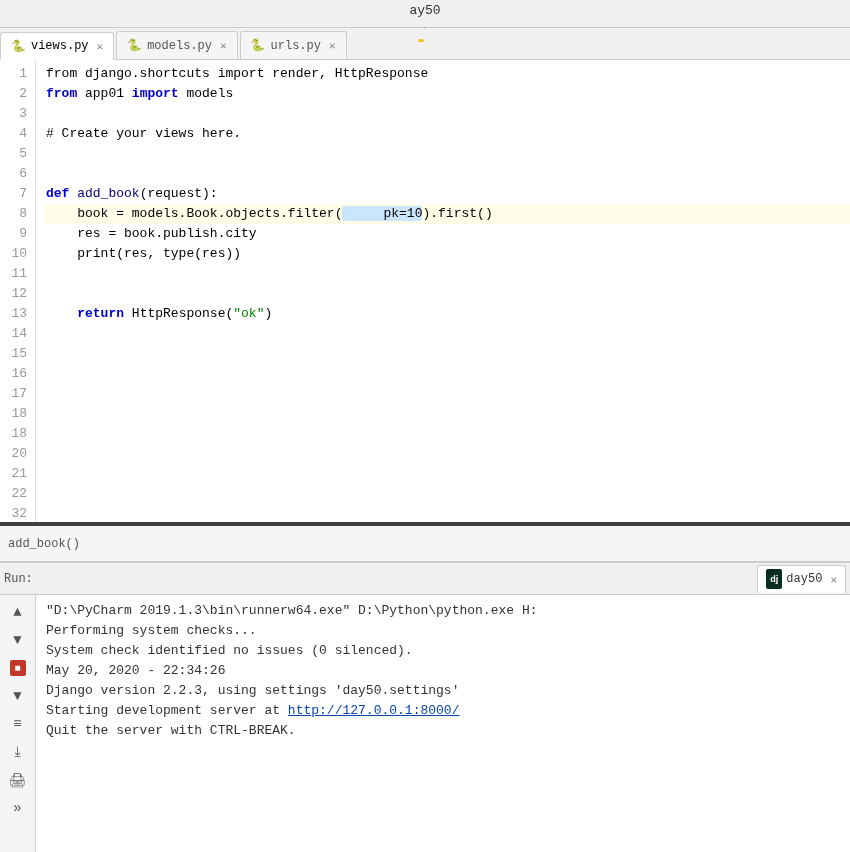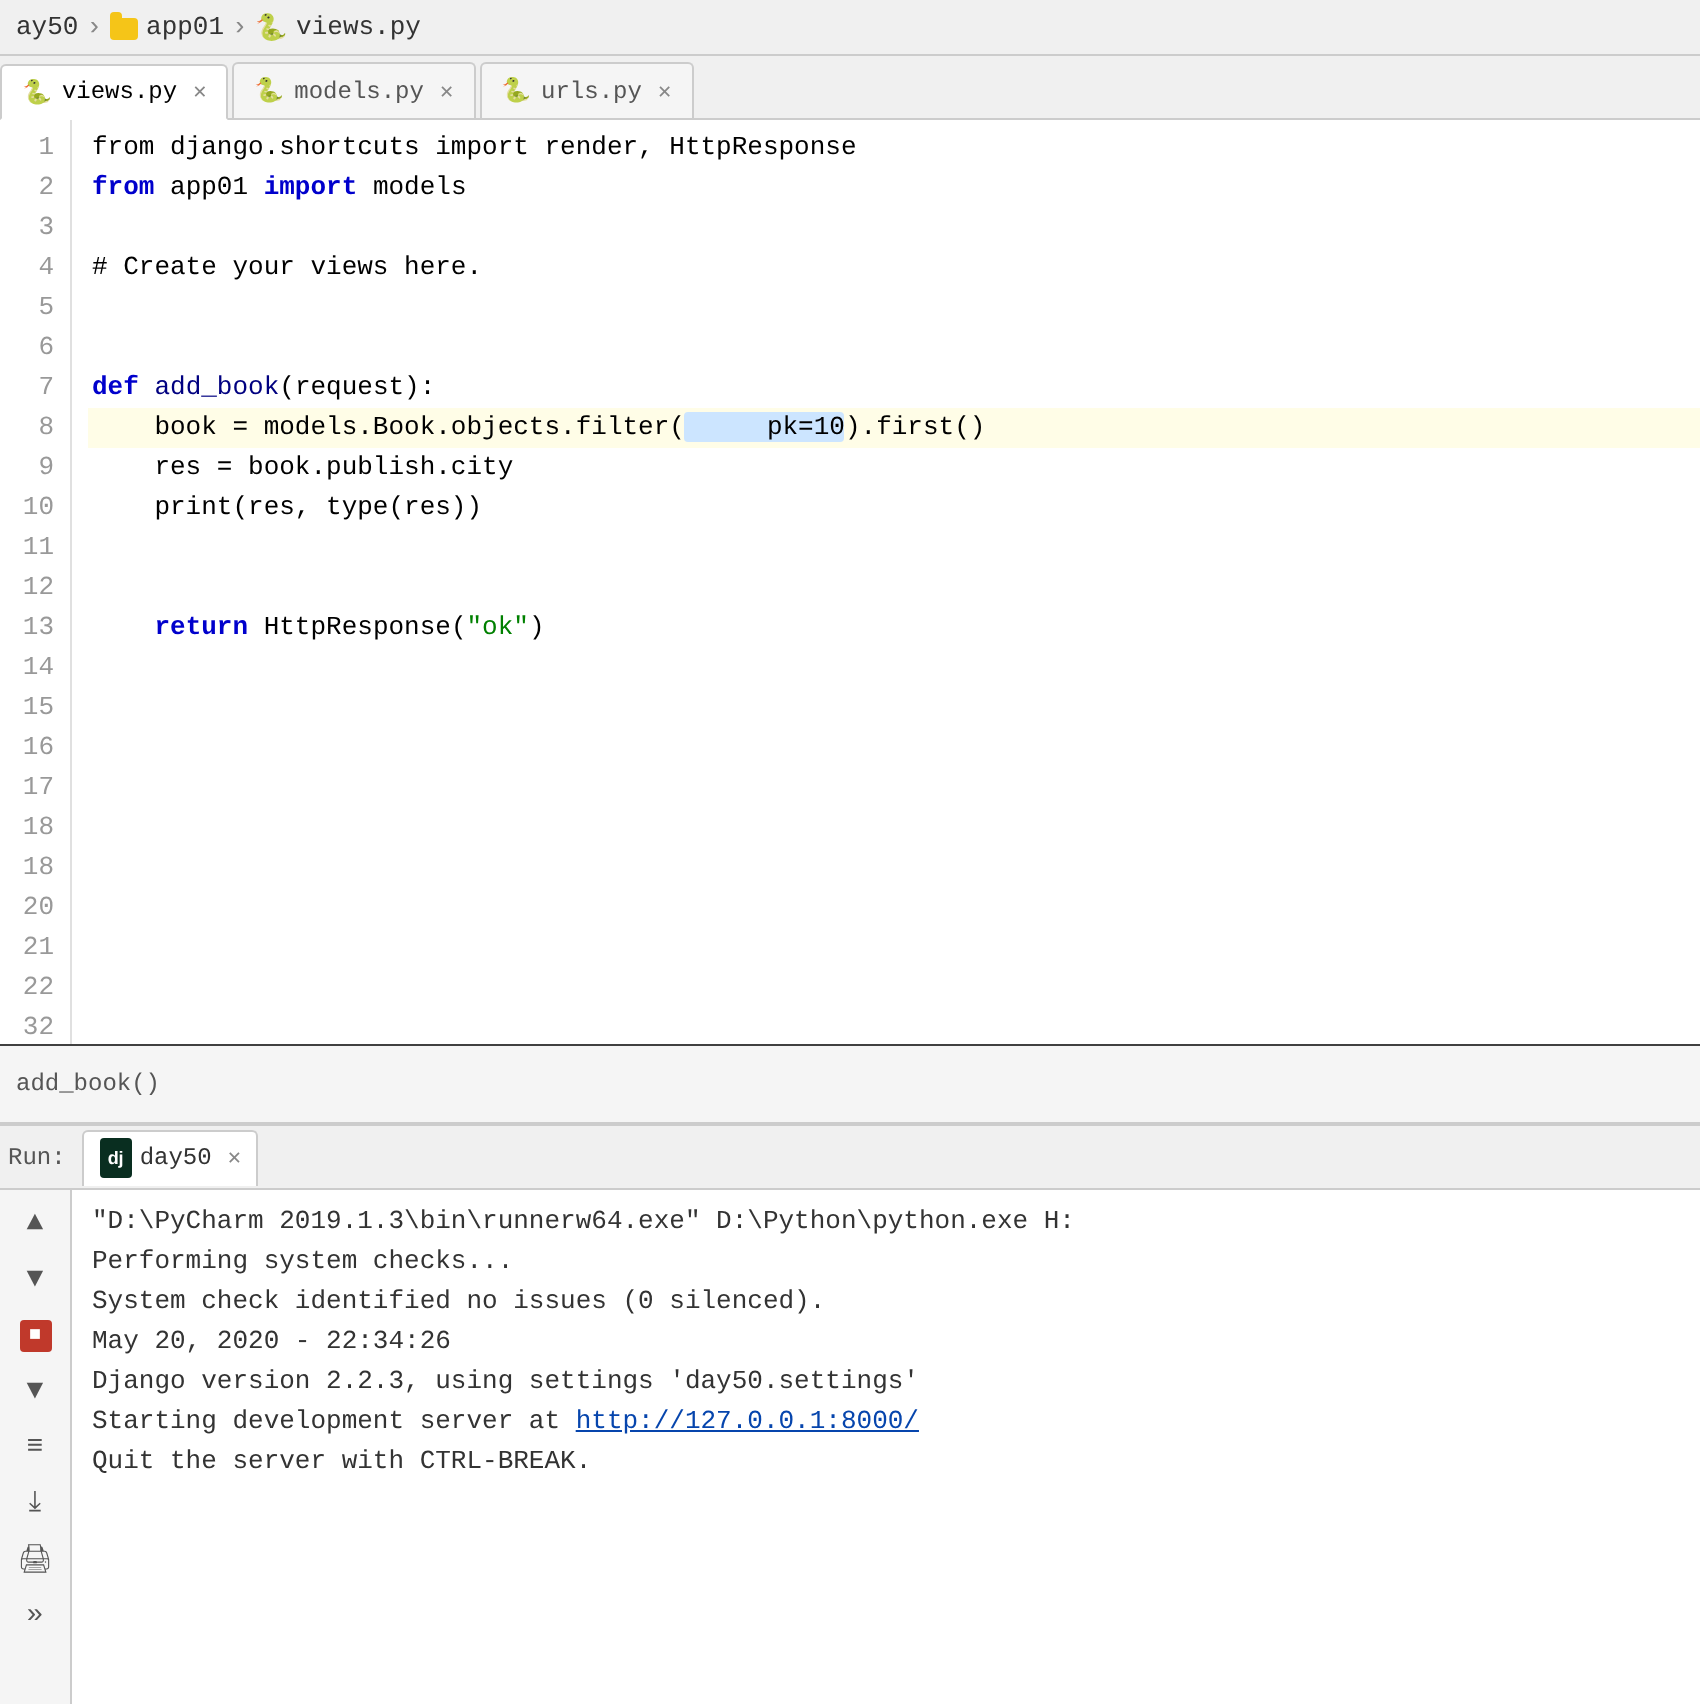--- a/index.html
+++ b/index.html
@@ -17,20 +17,21 @@
     .breadcrumb-bar {
       display: flex;
       align-items: center;
       background: #f0f0f0;
       padding: 3px 8px;
       font-size: 13px;
       color: #333;
       gap: 4px;
       border-bottom: 1px solid #ccc;
       height: 28px;
+      flex-direction: column;
     }
     .breadcrumb-bar span { color: #333; }
     .breadcrumb-bar .sep { color: #888; }
 
     
     .tab-bar {
       display: flex;
       background: #f0f0f0;
       border-bottom: 1px solid #ccc;
       height: 32px;
@@ -111,21 +112,21 @@
     .kw { color: #0000cc; font-weight: bold; } 
     .fn { color: #000080; } 
     .cm { color: #000000; } 
     .st { color: #008000; } 
     .nm { color: #000; } 
     .hl-blue { background: #cce5ff; border-radius: 2px; padding-left: 41px; } 
 
     
     .status-bar {
       background: #f5f5f5;
-      border-top: 1px solid #404040;
+      border-top: 4px solid #404040;
       border-bottom: 1px solid #ccc;
       padding: 3px 8px;
       font-size: 12px;
       color: #555;
       height: 40px;
       display: flex;
       align-items: center;
     }
 
     
@@ -136,20 +137,21 @@
       border-top: 1px solid #ccc;
       flex-shrink: 0;
     }
     .run-header {
       display: flex;
       align-items: center;
       background: #f0f0f0;
       border-bottom: 1px solid #ccc;
       height: 32px;
       padding: 0 4px;
+      justify-content: space-between;
     }
     .run-label {
       font-size: 12px;
       color: #555;
       margin-right: 8px;
     }
     .run-tab {
       display: flex;
       align-items: center;
       gap: 4px;

